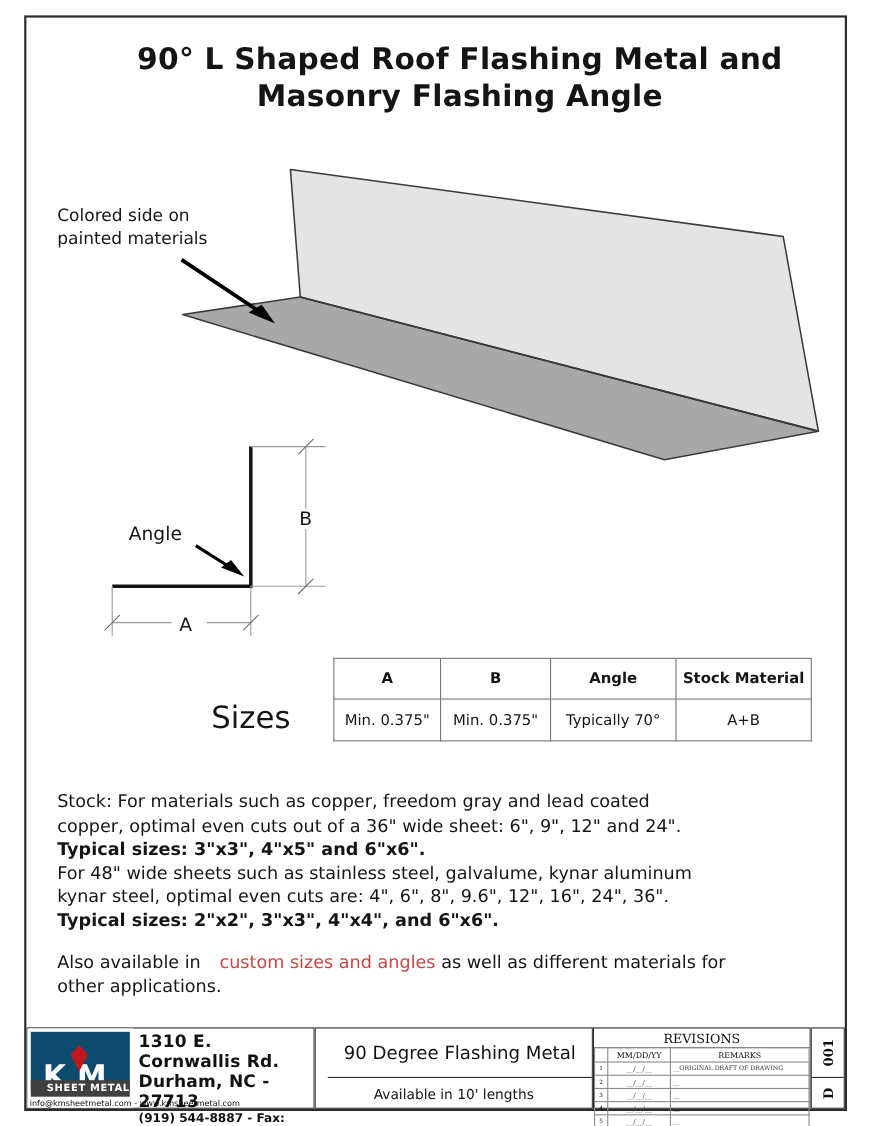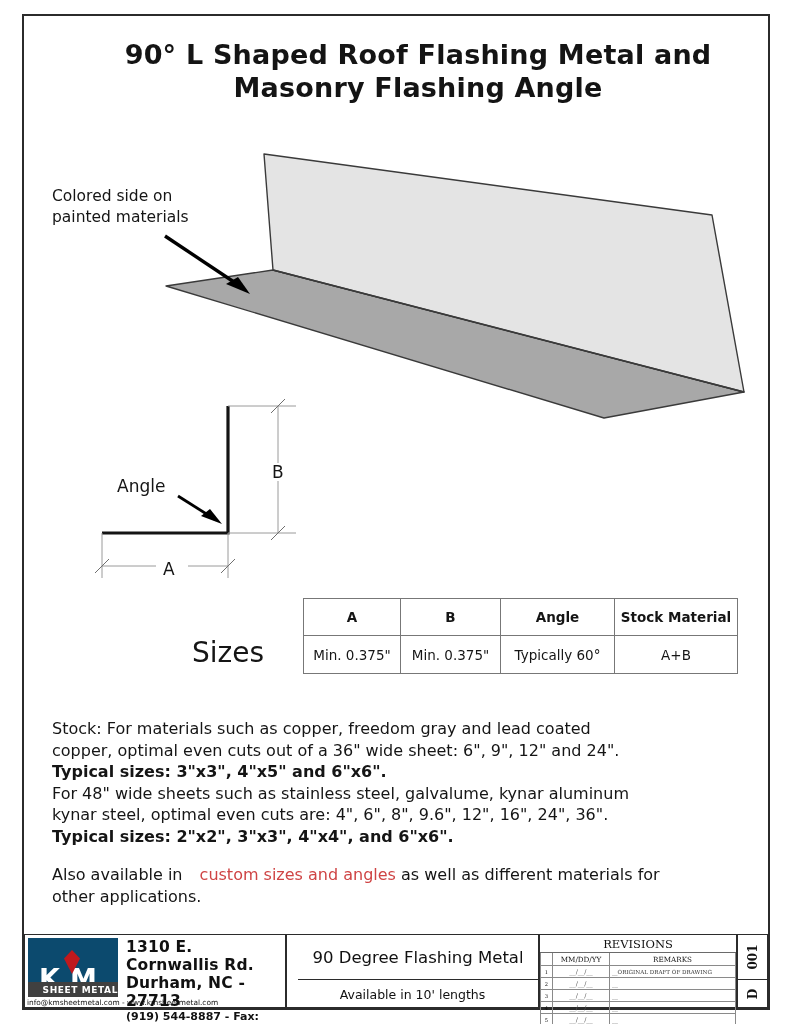--- a/index.html
+++ b/index.html
@@ -158,21 +158,21 @@
   <tbody>
       <tr class="hdr">
     <td class="c0">A</td>
     <td class="c1">B</td>
     <td class="c2">Angle</td>
     <td class="c3">Stock Material</td>
   </tr>
   <tr>
     <td class="c0">Min. 0.375"</td>
     <td class="c1">Min. 0.375"</td>
-    <td class="c2">Typically 60°</td>
+    <td class="c2">Typically 70°</td>
     <td class="c3">A+B</td>
   </tr>
 </tbody>
   </table>
 
 <div id="body-copy">
   <p>Stock: For materials such as copper, freedom gray and lead coated</p>
   <p>copper, optimal even cuts out of a 36" wide sheet: 6", 9", 12" and 24".</p>
   <p class="b">Typical sizes: 3"x3", 4"x5" and 6"x6".</p>
   <p>For 48" wide sheets such as stainless steel, galvalume, kynar aluminum</p>

